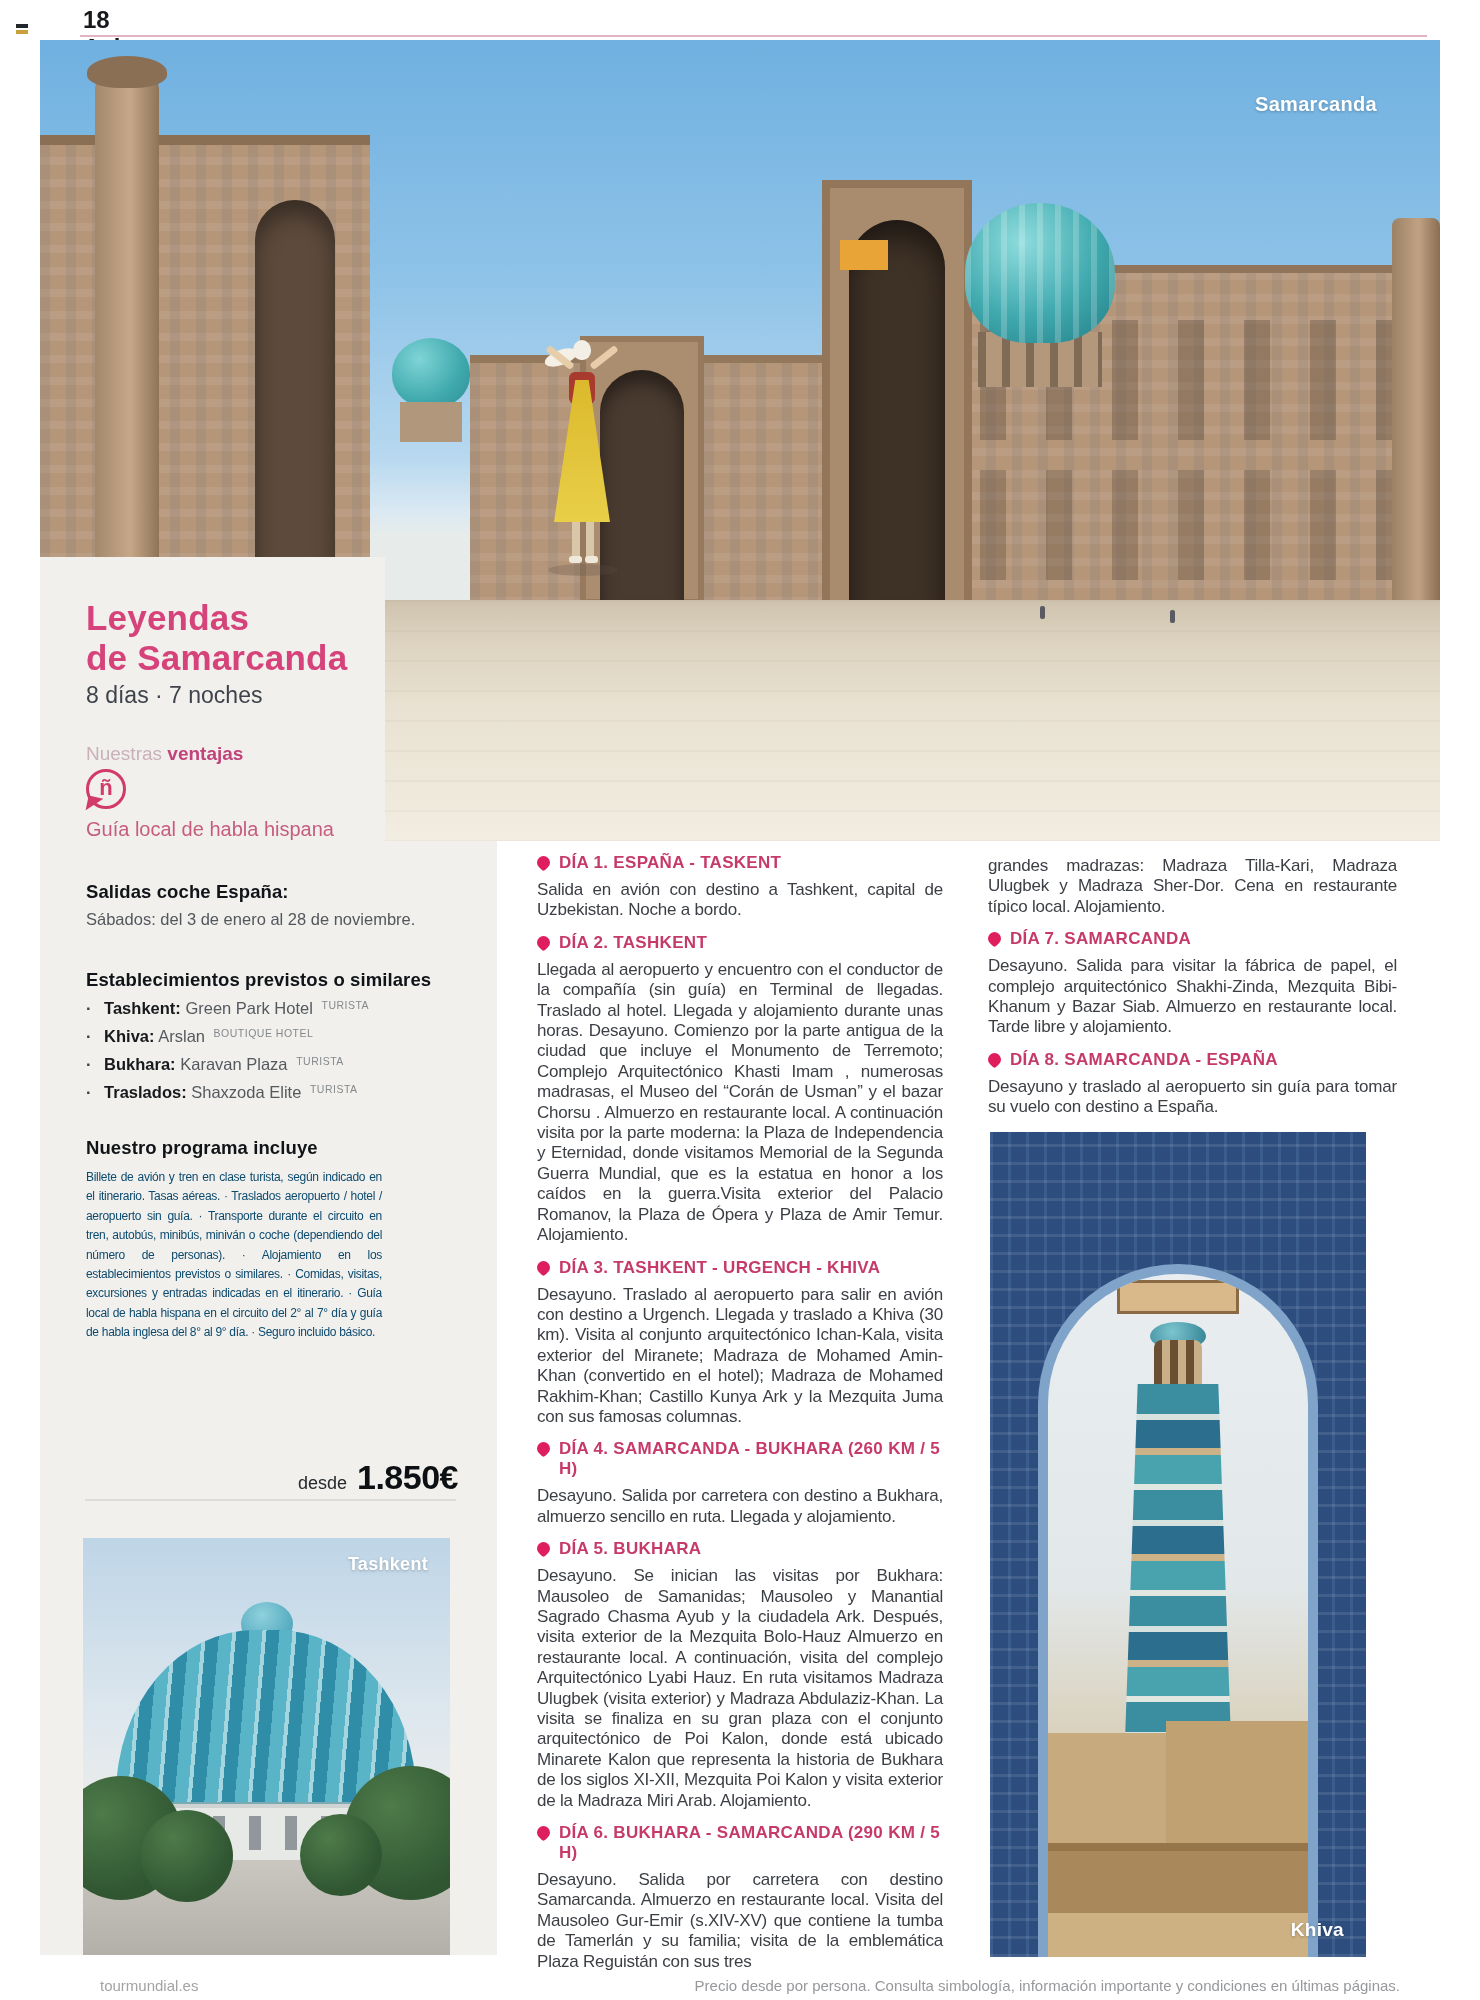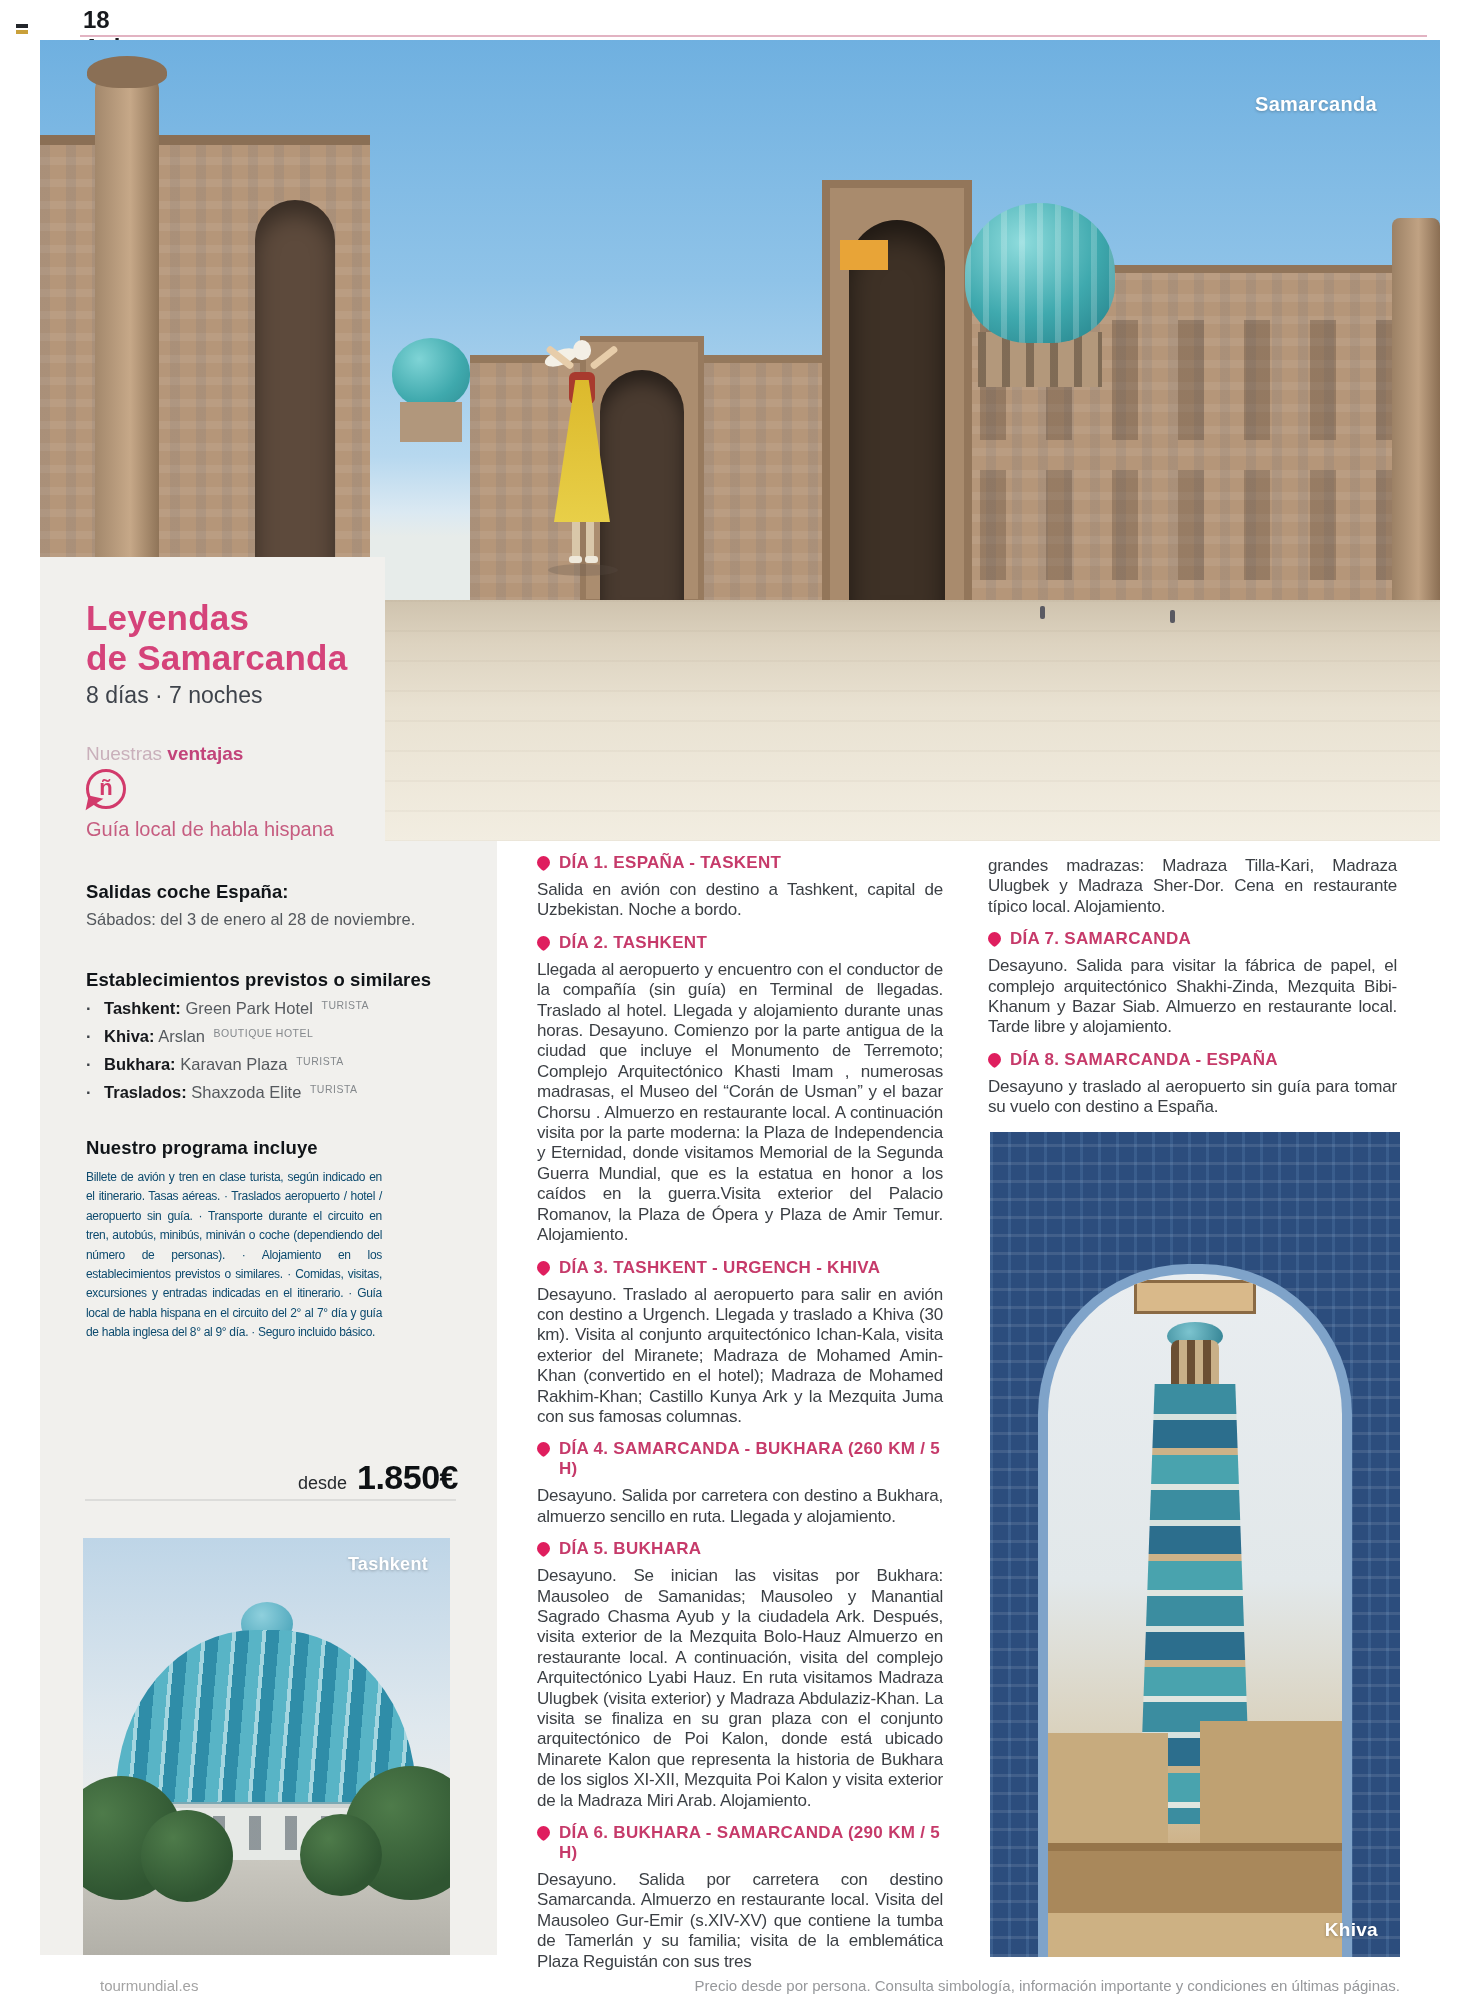--- a/index.html
+++ b/index.html
@@ -135,21 +135,21 @@
   .col2 { left:988px; width:409px; top:856px; }
   .day-head { display:flex; align-items:flex-start; margin:12px 0 7px 0; }
   .day:first-child .day-head { margin-top:0; }
   .bullet { flex:0 0 auto; width:13px; height:13px; margin:3px 9px 0 0; background:#df1e5e;
           border-radius:50% 50% 50% 3px; transform:rotate(-45deg); }
   .day-title { font-size:17px; font-weight:bold; color:#c63a6a; letter-spacing:.3px; line-height:20px; }
   .day-body, .cont { font-size:17px; line-height:20.4px; letter-spacing:-.2px; color:#3b3f44; text-align:justify; }
   .cont { margin-bottom:2px; }
 
   
-  .khiva { position:absolute; left:990px; top:1132px; width:410px; height:825px; overflow:hidden; background-color:#2c4d7d;
+  .khiva { position:absolute; left:990px; top:1132px; width:376px; height:825px; overflow:hidden; background-color:#2c4d7d;
           background-image:repeating-linear-gradient(0deg, rgba(255,255,255,.10) 0 3px, transparent 3px 18px),
                            repeating-linear-gradient(90deg, rgba(140,190,235,.14) 0 3px, transparent 3px 18px); }
   .kv-scene { position:absolute; left:48px; right:48px; top:132px; bottom:0; overflow:hidden;
           border:10px solid #7fa3c9; border-bottom:none; border-radius:150px 150px 0 0;
           background:linear-gradient(180deg,#e9edf0 0%,#e2e8ea 45%,#d8cdb4 72%,#caa878 88%,#b9955f 100%); }
   .kv-sign { position:absolute; left:50%; transform:translateX(-50%); top:6px; width:122px; height:34px;
           background:#d9b98a; border:3px solid #8a6a44; }
   .kv-cap { position:absolute; left:50%; transform:translateX(-50%); top:48px; width:56px; height:28px; border-radius:50%;
           background:radial-gradient(circle at 40% 35%, #7cc4cf, #2f7f90); }
   .kv-lantern { position:absolute; left:50%; transform:translateX(-50%); top:66px; width:48px; height:46px;

